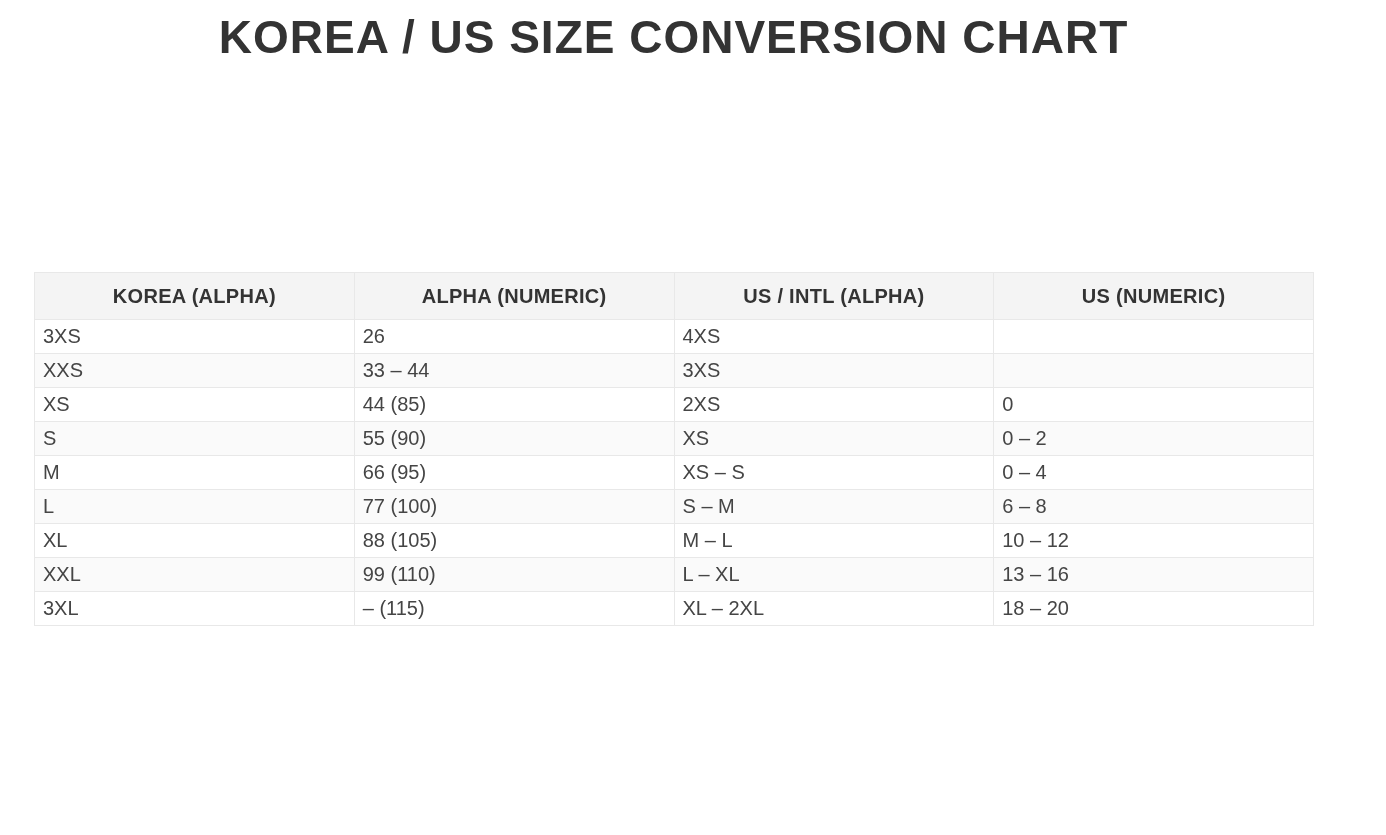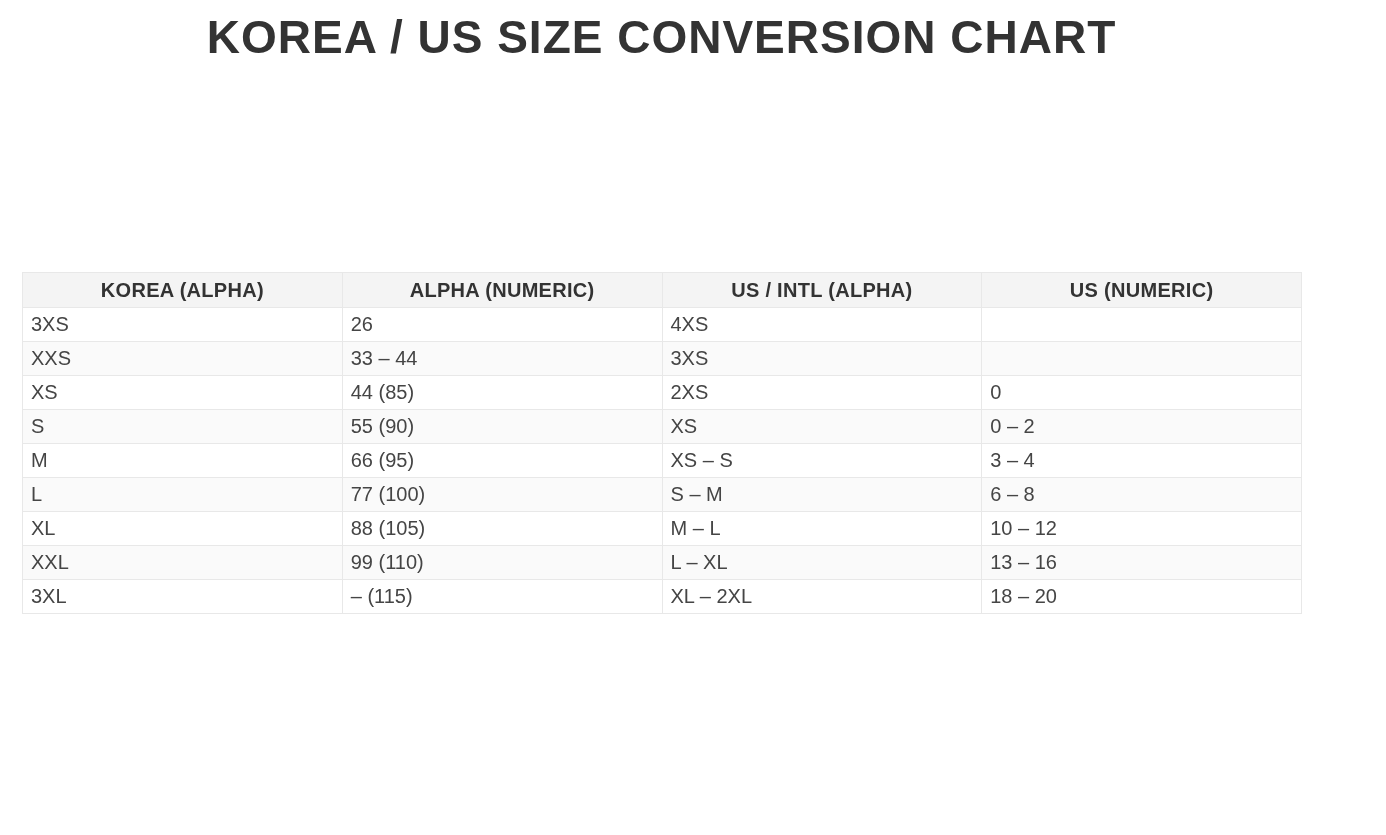--- a/index.html
+++ b/index.html
@@ -9,20 +9,21 @@
     width: 1386px;
     height: 835px;
     font-family: "Liberation Sans", sans-serif;
     overflow: hidden;
   }
   .page {
     width: 1323px;
     height: 835px;
     position: relative;
     background: #ffffff;
+    margin-left: 12px;
   }
   .title {
     margin: 0;
     padding-top: 12px;
     text-align: center;
     font-size: 46px;
     font-weight: 700;
     letter-spacing: 1px;
     color: #333333;
     line-height: 1.1;
@@ -39,21 +40,21 @@
     table-layout: fixed;
     font-size: 20px;
     color: #454545;
   }
   table.conv-table th {
     background: #f4f4f4;
     color: #333333;
     font-weight: 700;
     font-size: 20px;
     border: 1px solid #e8e8e8;
-    padding: 5px 8px;
+    padding: 11px 8px;
     height: 24px;
     text-align: center;
     letter-spacing: 0.3px;
   }
   table.conv-table td {
     border: 1px solid #e8e8e8;
     padding: 5px 8px;
     height: 23px;
     text-align: left;
     background: #ffffff;
@@ -101,21 +102,21 @@
           <tr>
             <td>S</td>
             <td>55 (90)</td>
             <td>XS</td>
             <td>0 – 2</td>
           </tr>
           <tr>
             <td>M</td>
             <td>66 (95)</td>
             <td>XS – S</td>
-            <td>3 – 4</td>
+            <td>0 – 4</td>
           </tr>
           <tr>
             <td>L</td>
             <td>77 (100)</td>
             <td>S – M</td>
             <td>6 – 8</td>
           </tr>
           <tr>
             <td>XL</td>
             <td>88 (105)</td>

